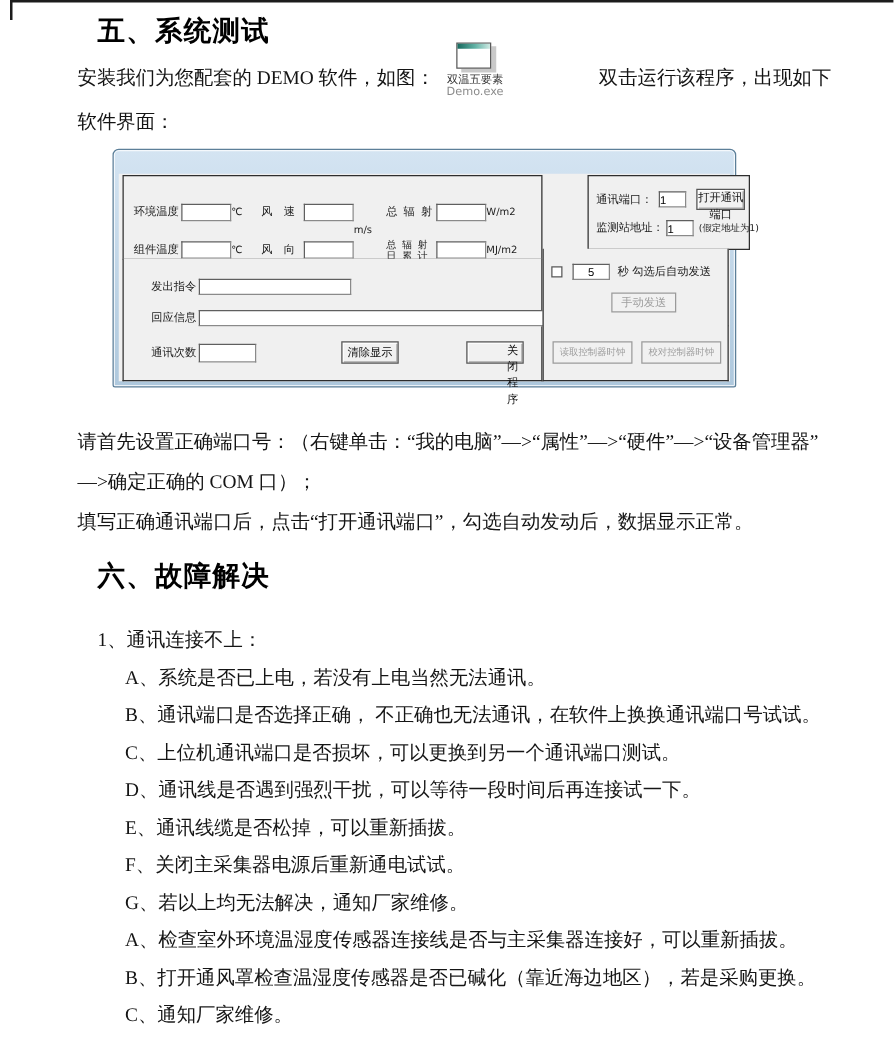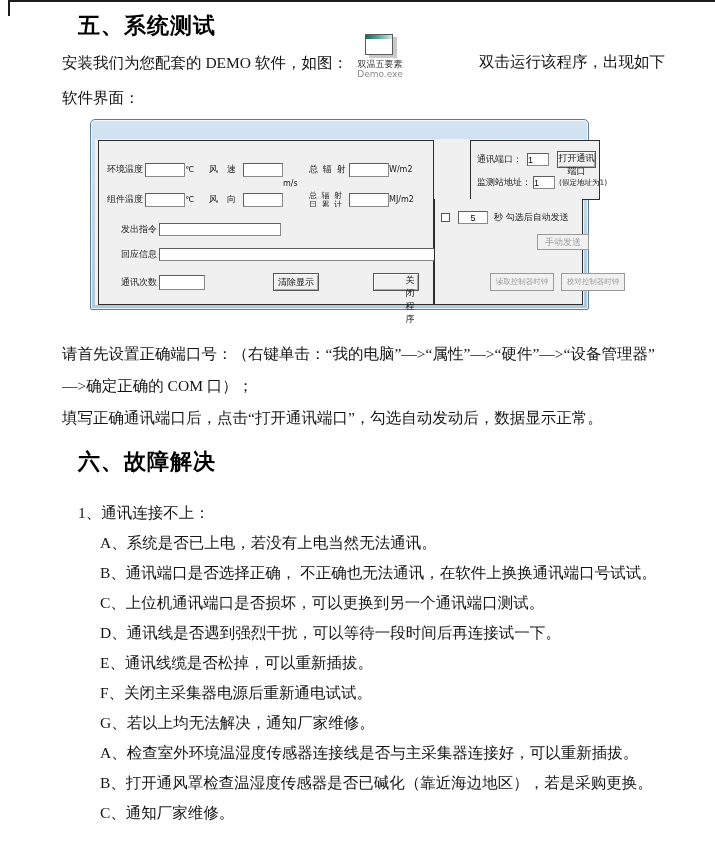--- a/index.html
+++ b/index.html
@@ -66,21 +66,21 @@
     border-top-color:#5f5f5f; border-left-color:#5f5f5f; font-size:9px; padding:0 2px; }
   .funit { flex:none; font-size:8px; white-space:nowrap; }
   .funit.u1 { width:24px; } .funit.u2 { width:26px;margin-top:28px; } .funit.u3 { width:28px; }
 
   .crow { position:absolute; left:22px; display:flex; align-items:center; }
   .clbl { flex:none; width:38px; font-size:9px; white-space:nowrap; }
   .cinp { height:13px; background:#fff; border:1px solid #8a8a8a; border-top-color:#5f5f5f; border-left-color:#5f5f5f; font-size:9px; }
 
   .btn { display:inline-block; background:#f1f1f1; border:1px solid #555;
     box-shadow:inset 1px 1px 0 #fff, inset -1px -1px 0 #a8a8a8;
-    font-size:9px; text-align:center; color:#111; font-family:inherit;margin-left:48px; }
+    font-size:9px; text-align:center; color:#111; font-family:inherit; }
   .btn.disabled { color:#9e9e9e; border-color:#9a9a9a; box-shadow:none; }
 
   .prow { position:absolute; left:6px; right:3px; display:flex; align-items:center; }
   .plbl { flex:none; font-size:9px; white-space:nowrap; }
   .pnote { font-size:7.5px; white-space:nowrap; color:#222; }
   .chk { flex:none; width:9px; height:9px; background:#fff; border:1px solid #555; }
 
   .faq { position:absolute; left:0; top:503px; width:700px; }
   .faq .li { font-size:15.5px; line-height:19px; margin-bottom:11px; padding-left:100px; white-space:nowrap; }
   .faq .li.top { padding-left:78px; }

